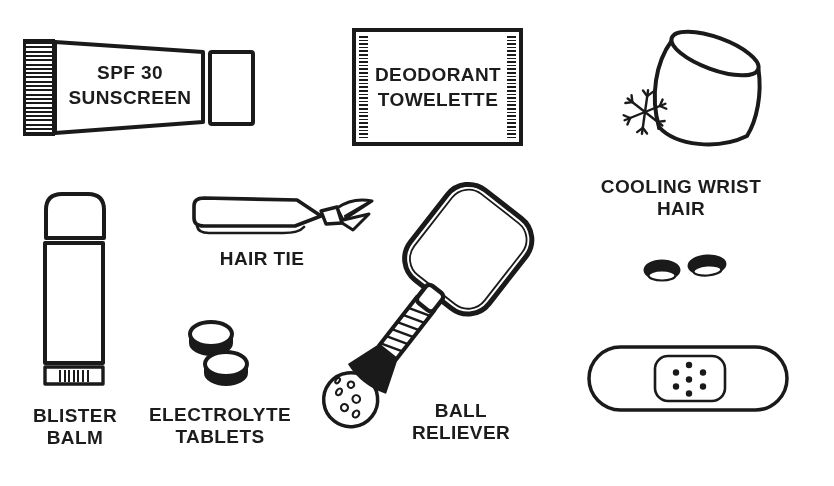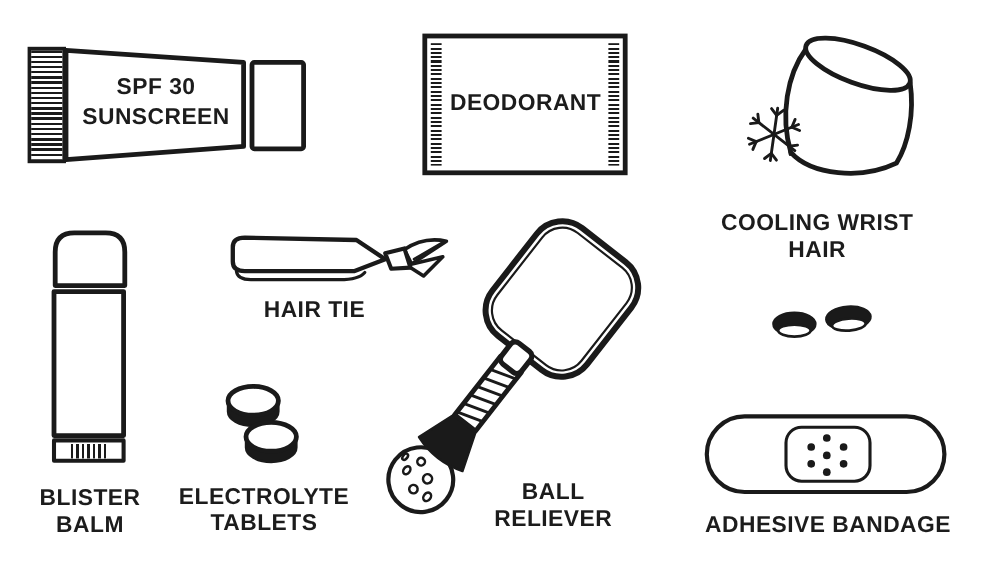--- a/index.html
+++ b/index.html
@@ -170,22 +170,23 @@
   <div class="towelette">
     <div class="edge left"></div>
     <div class="edge right"></div>
   </div>
 
   <div class="label in-icon" style="left:130px;top:60px;">
     <div>SPF 30</div>
     <div>SUNSCREEN</div>
   </div>
 
-  <div class="label in-icon" style="left:438px;top:62px;margin-top:12px;">
+  <div class="label in-icon" style="left:438px;top:62px;">
     <div>DEODORANT</div>
+    <div>TOWELETTE</div>
   </div>
 
   <div class="label" style="left:681px;top:176px;">
     <div>COOLING WRIST</div>
     <div>HAIR</div>
   </div>
 
   <div class="label" style="left:262px;top:248px;text-align:right;">
     <div>HAIR TIE</div>
   </div>
@@ -199,17 +200,14 @@
     <div>ELECTROLYTE</div>
     <div>TABLETS</div>
   </div>
 
   <div class="label" style="left:461px;top:400px;">
     <div>BALL</div>
     <div>RELIEVER</div>
   </div>
 
 
-  <div class="label" style="left:690px;top:427px;">
-    <div>ADHESIVE BANDAGE</div>
-  </div>
 
 </div>
 
 </body></html>

